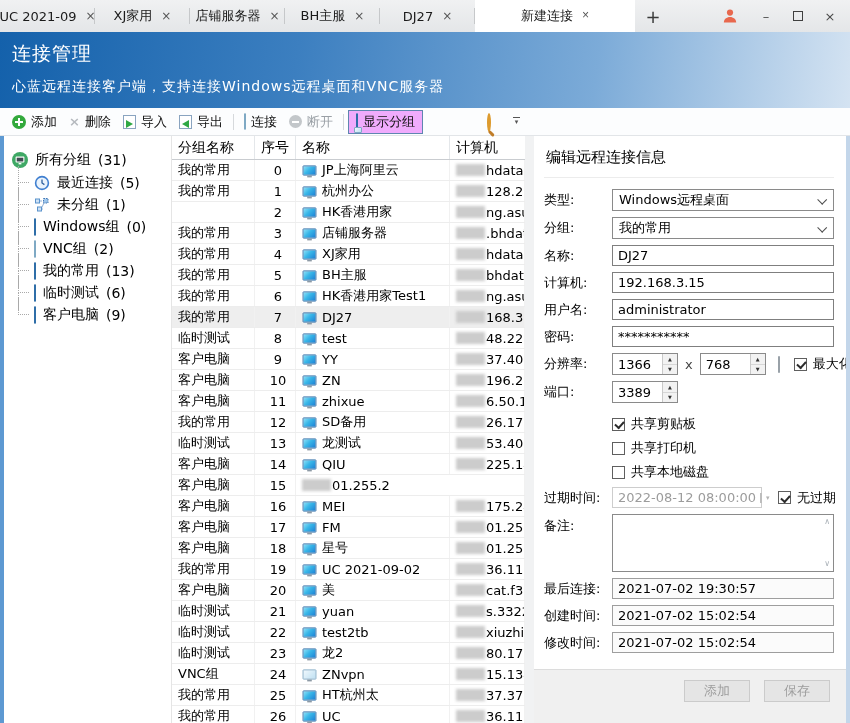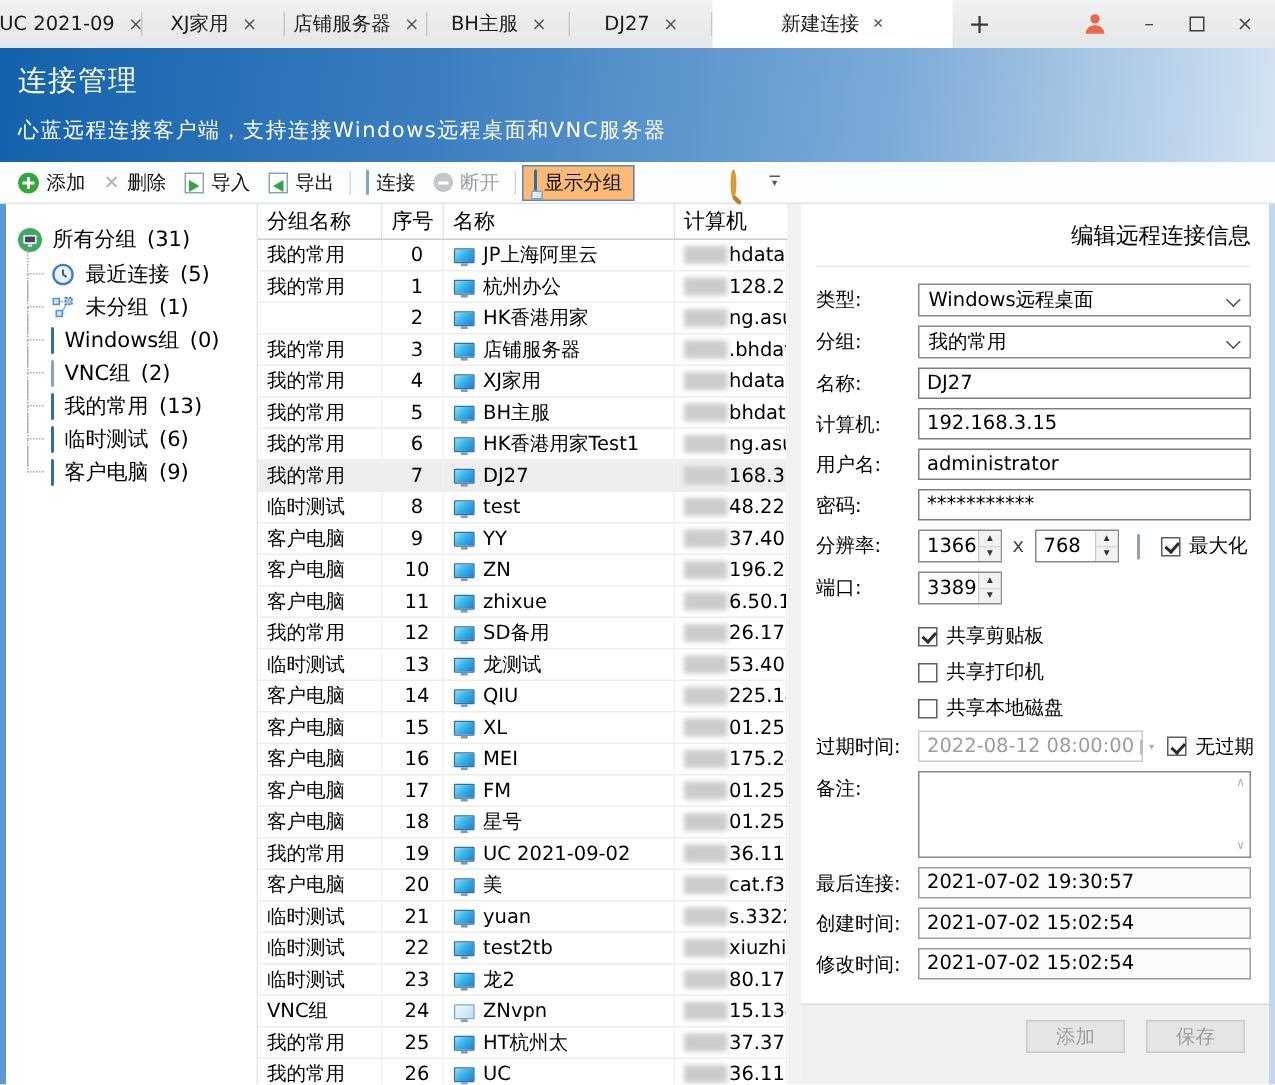--- a/index.html
+++ b/index.html
@@ -25,21 +25,21 @@
     background:linear-gradient(97deg,#1461ab 0%, #3c7fc0 35%, #7cabd8 70%, #d4e3f2 100%); }
   .bheader .t { font-size:19px; font-weight:400; letter-spacing:1px; }
   .bheader .s { font-size:14px; margin-top:11px; letter-spacing:1px; }
 
   
   .toolbar { height:28px; background:#fcfdfe; border-bottom:1px solid #e2e5e8; display:flex; align-items:center;
              padding-left:6px; font-size:13px; position:relative; }
   .tbtn { display:flex; align-items:center; gap:5px; padding:2px 6px; white-space:nowrap; color:#111; }
   .tbtn.dis { color:#9aa0a6; }
   .tsep { width:1px; height:16px; background:#d6d9dc; margin:0 4px; }
-  .tbtn.toggle { border:1px solid #5f86b0; background:#fdba74; padding:2px 7px; }
+  .tbtn.toggle { border:1px solid #5f86b0; background:#f0abfc; padding:2px 7px; }
   .ic-add { width:14px; height:14px; border-radius:50%; background:#33a93c; position:relative; flex:none; }
   .ic-add::before,.ic-add::after { content:""; position:absolute; background:#fff; }
   .ic-add::before { left:3px; right:3px; top:6px; height:2px; }
   .ic-add::after { top:3px; bottom:3px; left:6px; width:2px; }
   .ic-del { color:#b6babf; font-size:13px; font-weight:bold; }
   .ic-page { width:13px; height:14px; border:1px solid #8aa4c0; background:#fff; position:relative; flex:none; }
   .ic-page::after { content:""; position:absolute; top:4px; width:0; height:0; border-top:4px solid transparent; border-bottom:4px solid transparent; }
   .ic-page.import::after { left:2px; border-left:7px solid #2fa844; }
   .ic-page.export::after { right:2px; border-right:7px solid #2fa844; }
   .ic-off { width:13px; height:13px; border-radius:50%; background:#c3c7ca; position:relative; flex:none; }
@@ -83,29 +83,29 @@
   .col-c { flex:1; border-right:none; }
   .trow { display:flex; height:21px; font-size:13px; border-bottom:1px solid #ededed; flex:none; }
   .trow.sel { background:#eeeeee; }
   .td { display:flex; align-items:center; padding-left:6px; border-right:1px solid #f1f1f1; overflow:hidden; white-space:nowrap; height:100%; }
   .td .mon { transform:scale(.92); margin-right:5px; }
   .mask { width:29px; height:12px; background:#cccccc; filter:blur(1.6px); flex:none; margin-right:1px; }
   .scrollstrip { width:9px; background:#f1f2f3; flex:none; }
 
   
   .editor { flex:1; background:#fff; padding:8px 12px 0 10px; font-size:13px; display:flex; flex-direction:column; overflow:hidden; }
-  .etitle { font-size:15px; padding:4px 0 10px 2px; border-bottom:1px solid #ececec; margin-bottom:11px; white-space:nowrap;text-align:right; }
+  .etitle { font-size:15px; padding:4px 0 10px 2px; border-bottom:1px solid #ececec; margin-bottom:11px; white-space:nowrap; }
   .frow { display:flex; align-items:center; margin-bottom:6px; flex:none; }
   .flabel { width:68px; flex:none; white-space:nowrap; }
   .combo { flex:1; height:22px; border:1px solid #8a8a8a; background:#fff; display:flex; align-items:center;
            padding:0 22px 0 6px; position:relative; white-space:nowrap; }
   .combo::after { content:""; position:absolute; right:8px; top:7px; width:6px; height:6px;
                   border-right:1.4px solid #4c4c4c; border-bottom:1.4px solid #4c4c4c; transform:rotate(45deg) translateY(-1px); }
   .tinput { flex:1; height:21px; border:1px solid #7f7f7f; background:#fff; font:13px "DejaVu Sans","Liberation Sans",sans-serif; padding:0 5px; color:#000; }
-  .spin { width:56px; height:22px; border:1px solid #8a8a8a; display:flex; background:#fff; flex:none; }
+  .spin { width:66px; height:22px; border:1px solid #8a8a8a; display:flex; background:#fff; flex:none; }
   .spin .sval { flex:1; display:flex; align-items:center; padding-left:5px; overflow:hidden; }
   .spin .btns { width:15px; border-left:1px solid #c9c9c9; display:flex; flex-direction:column; }
   .spin .btns > div { flex:1; display:flex; align-items:center; justify-content:center; font-size:5px; color:#333; background:#f2f2f2; }
   .spin .btns > div:first-child { border-bottom:1px solid #d6d6d6; }
   .resx { margin:0 7px; color:#444; }
   .cb { width:13px; height:13px; border:1px solid #5f5f5f; background:#fff; position:relative; flex:none; }
   .cb.on::after { content:""; position:absolute; left:2px; top:2.5px; width:7px; height:4px;
                   border-left:2px solid #2c2c2c; border-bottom:2px solid #2c2c2c; transform:rotate(-48deg); }
   .cblabel { margin-left:6px; white-space:nowrap; }
   .cbrow { margin-left:68px; }
@@ -550,24 +550,20 @@
         </div>
       </div>
 
       <div class="trow">
         <div class="td col-g">
               <span class="cg">客户电脑</span>
             </div>
         <div class="td col-i">
               <span class="ci">15</span>
             </div>
-        <div class="td col-n">
-          <span class="mon"></span>
-              <span class="cn">XL</span>
-        </div>
         <div class="td col-c">
           <span class="mask"></span>
               <span class="cc">01.255.2</span>
         </div>
       </div>
 
       <div class="trow">
         <div class="td col-g">
               <span class="cg">客户电脑</span>
             </div>

